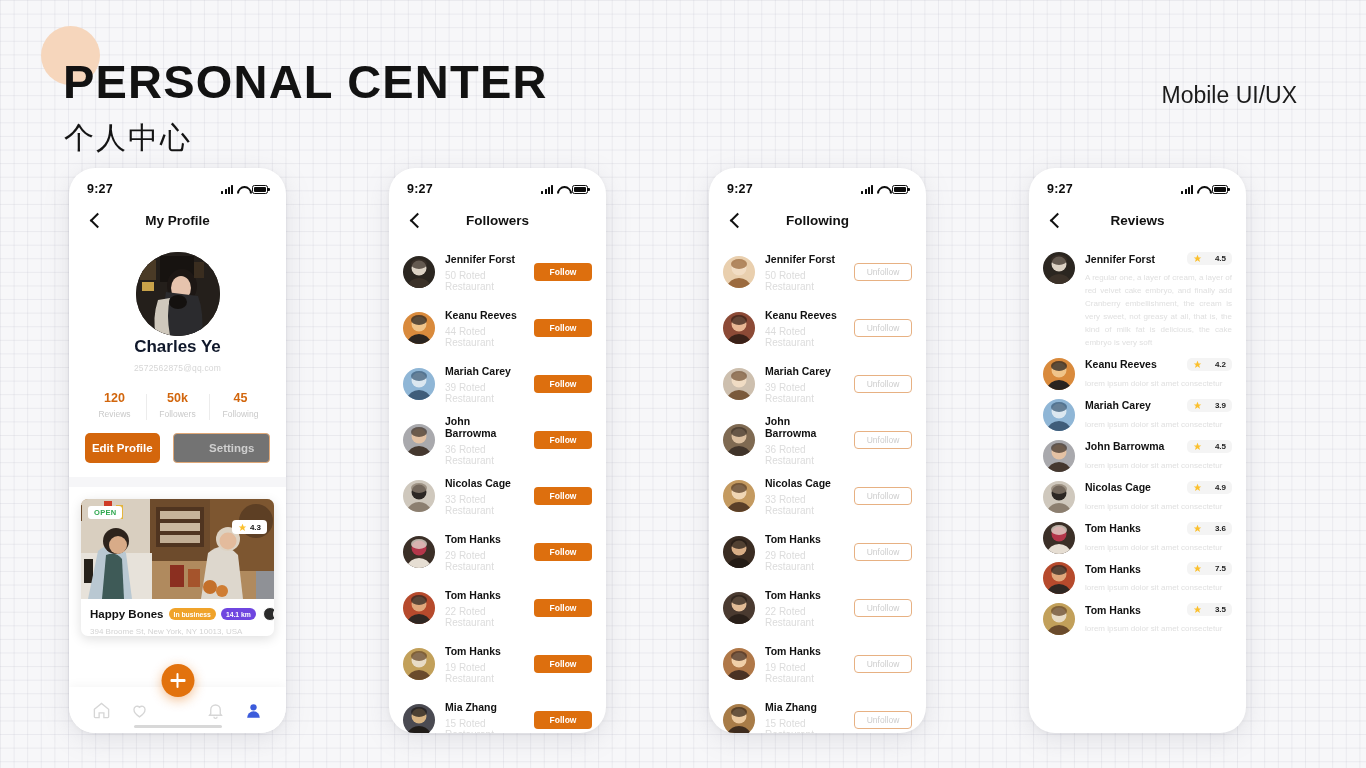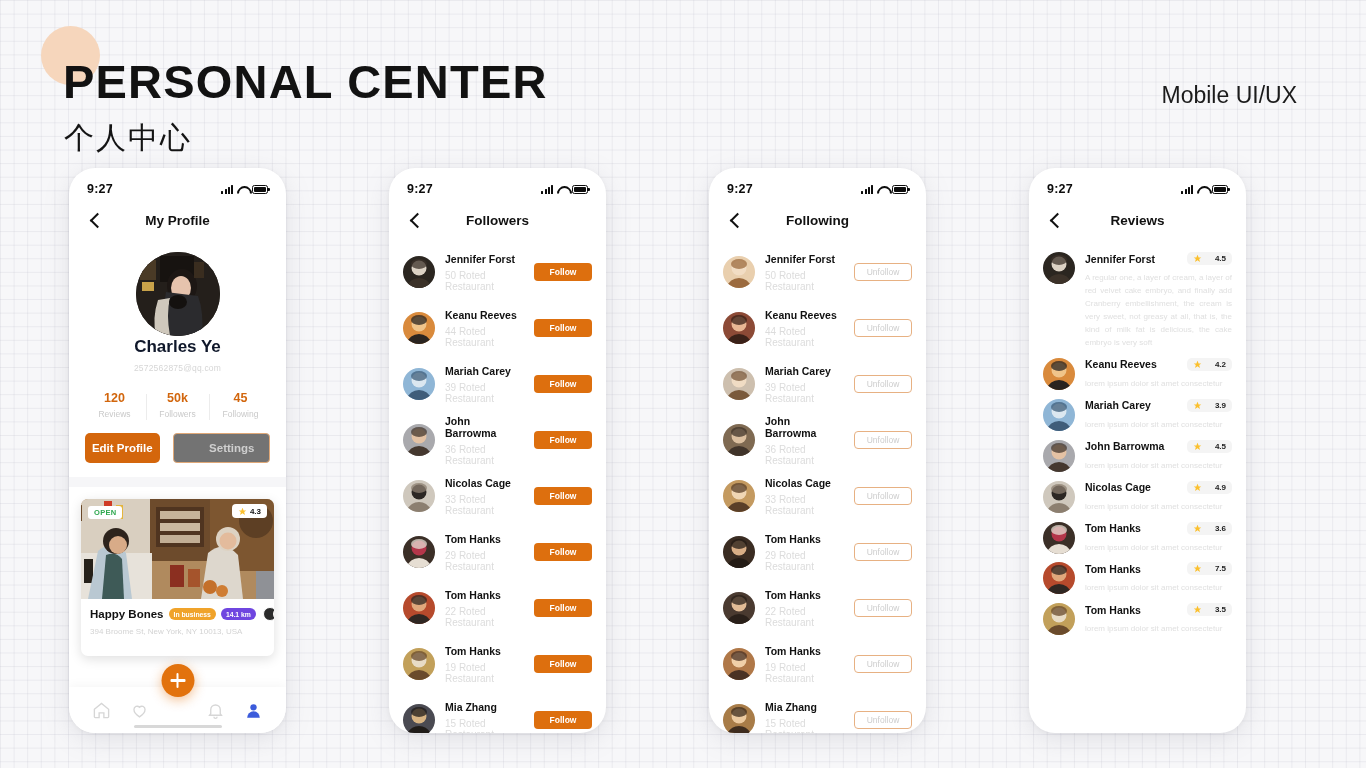--- a/index.html
+++ b/index.html
@@ -131,25 +131,25 @@
   .rest-card{
     margin:12px 12px 0 12px; border-radius:7px; overflow:hidden; background:#fff;
     box-shadow:0 3px 12px rgba(0,0,0,0.13);
   }
   .rest-img{ height:100px; position:relative; overflow:hidden; }
   .badge-open{
     position:absolute; left:7px; top:7px; background:#fff; color:#2fa84f;
     font-size:7.5px; font-weight:700; padding:2px 6px; border-radius:3px; letter-spacing:0.3px;
   }
   .badge-rate{
-    position:absolute; right:7px; top:5px; background:#fff;
+    position:absolute; right:7px; top:21px; background:#fff;
     font-size:8px; font-weight:700; padding:2.5px 6px; border-radius:4px;
     display:flex; align-items:center; gap:3px; color:#111;
   }
-  .rest-body{ padding:8px 9px 20px 9px; }
+  .rest-body{ padding:8px 9px 0 9px; }
   .rest-row{ display:flex; align-items:center; gap:5px; }
   .rest-name{ font-size:11.5px; font-weight:700; color:#111; white-space:nowrap;}
   .chip{
     font-size:6.8px; font-weight:700; color:#fff; padding:2.5px 5px; border-radius:8px;
     white-space:nowrap;
   }
   .chip-biz{ background:#f0a32a; }
   .chip-km{ background:#6f46e0; }
   .facepile{ display:flex; margin-left:2px; }
   .facepile span{

